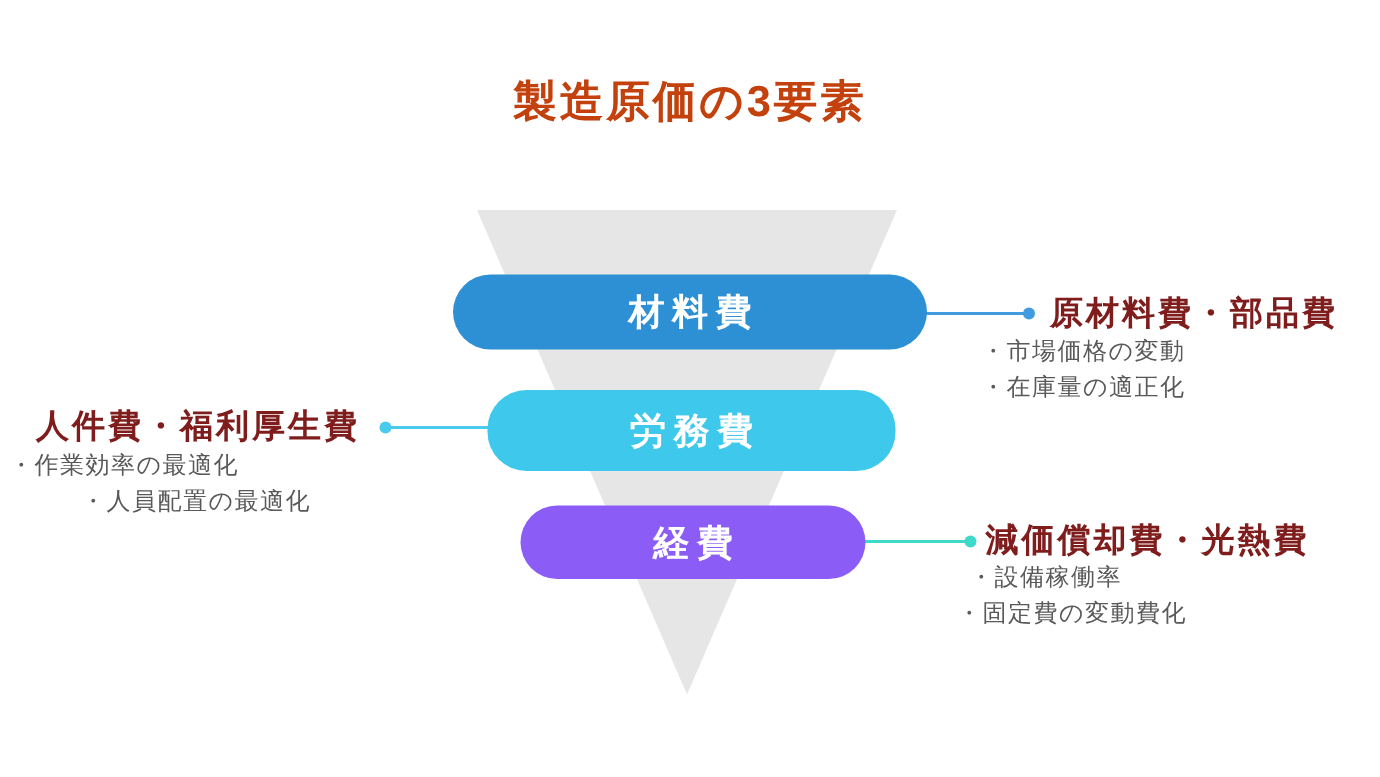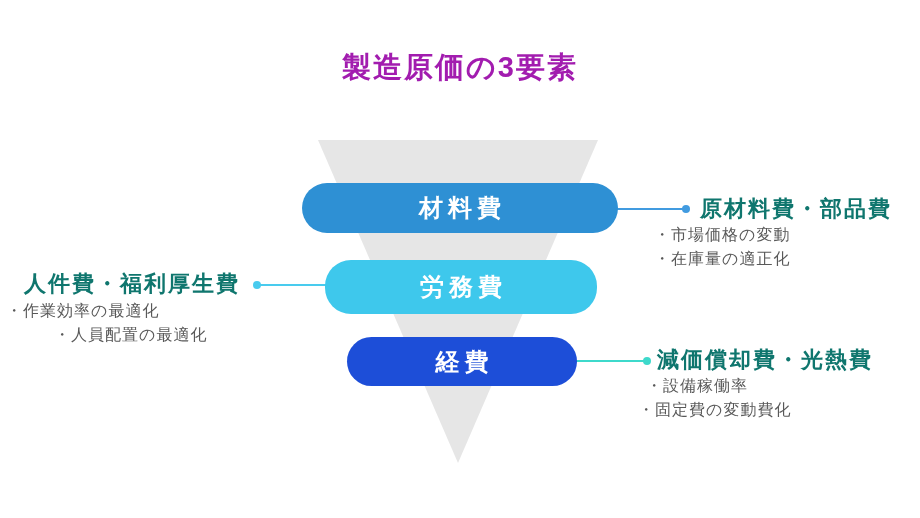--- a/index.html
+++ b/index.html
@@ -11,21 +11,21 @@
     background: #ffffff;
     overflow: hidden;
     font-family: "Liberation Sans", "DejaVu Sans", sans-serif;
   }
   .page-title {
     position: absolute;
     left: 0; right: 0; top: 48px;
     text-align: center;
     font-size: 29px;
     font-weight: bold;
-    color: #a21caf;
+    color: #c2410c;
     letter-spacing: 2px;
   }
   .funnel-triangle {
     position: absolute;
     left: 318px; top: 140px;
     width: 280px; height: 323px;
     background: #e6e6e6;
     -webkit-clip-path: polygon(0 0, 100% 0, 50% 100%);
     clip-path: polygon(0 0, 100% 0, 50% 100%);
     z-index: 0;
@@ -63,21 +63,21 @@
     border-radius: 50%;
     z-index: 2;
   }
   .dot-1 { left: 682px; top: 205px; }
   .dot-2 { left: 253px; top: 281px; }
   .dot-3 { left: 643px; top: 357px; }
   .callout-heading {
     position: absolute;
     font-size: 22px;
     font-weight: bold;
-    color: #0f766e;
+    color: #7f1d1d;
     letter-spacing: 2px;
     white-space: nowrap;
     line-height: 1.15;
     z-index: 2;
   }
   .callout-bullet {
     position: absolute;
     font-size: 16px;
     color: #595959;
     letter-spacing: 1px;
@@ -115,21 +115,21 @@
 
   <div class="pill pill-2" style="background-color: rgb(62, 200, 236);">
     <span class="pill-label">労務費</span>
   </div>
   <div class="connector connector-2" style="background-color: rgb(73, 203, 238);"></div>
   <div class="dot dot-2" style="background-color: rgb(73, 203, 238);"></div>
   <div class="callout-heading h-labor">人件費・福利厚生費</div>
   <div class="callout-bullet b-labor-1">・作業効率の最適化</div>
   <div class="callout-bullet b-labor-2">・人員配置の最適化</div>
 
-  <div class="pill pill-3" style="background-color: #1d4ed8;">
+  <div class="pill pill-3" style="background-color: #8b5cf6;">
     <span class="pill-label">経費</span>
   </div>
   <div class="connector connector-3" style="background-color: rgb(62, 217, 203);"></div>
   <div class="dot dot-3" style="background-color: rgb(62, 217, 203);"></div>
   <div class="callout-heading h-expense">減価償却費・光熱費</div>
   <div class="callout-bullet b-expense-1">・設備稼働率</div>
   <div class="callout-bullet b-expense-2">・固定費の変動費化</div>
 
 </div>
 

